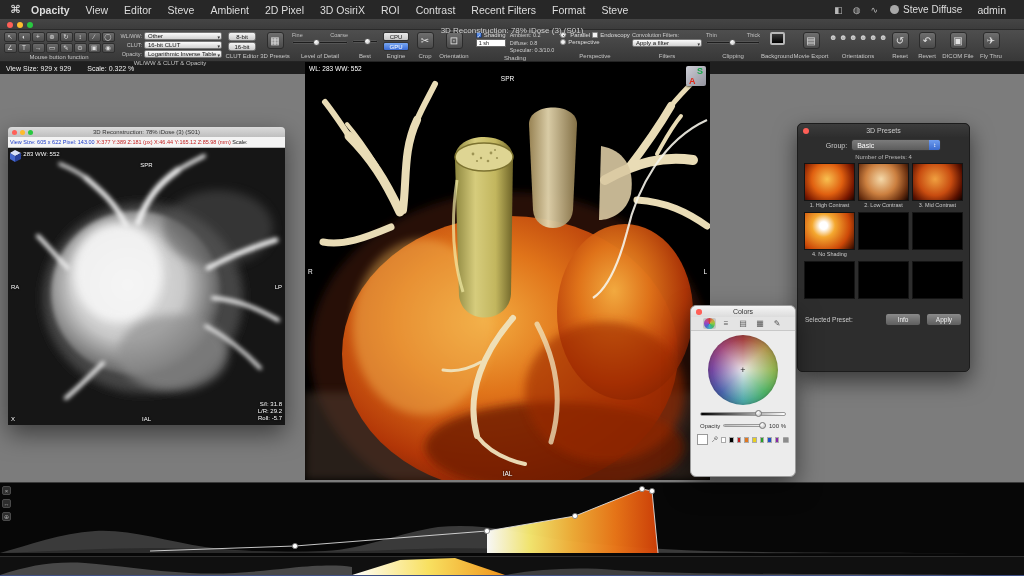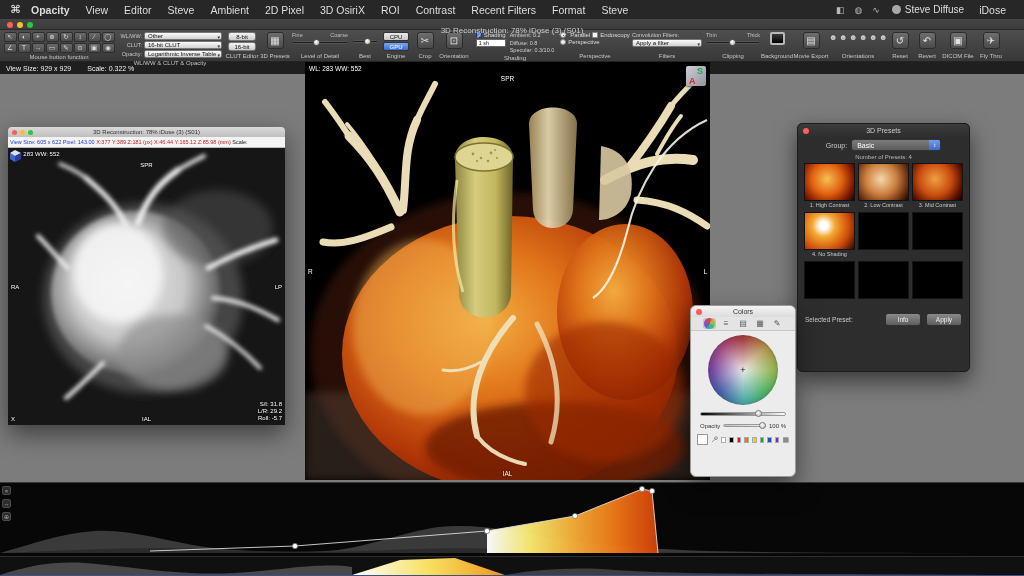--- a/index.html
+++ b/index.html
@@ -158,21 +158,21 @@
     <span class="mitem">Format</span>
     <span class="mitem">Steve</span>
     <span class="msp"></span>
     <span class="sicon">◧</span>
     <span class="sicon">◍</span>
     <span class="sicon">∿</span>
     <span class="ruser">
         <span class="uic"></span>
         <span>Steve Diffuse</span>
       </span>
-    <span class="mitem">iDose</span>
+    <span class="mitem">admin</span>
   </div>
 
   <div class="titlebar">
     <span class="tlights">
       <i class="tl-close"></i>
       <i class="tl-min"></i>
       <i class="tl-max"></i>
     </span>
     <span class="wtitle">3D Reconstruction: 78% iDose (3) (S01)</span>
   </div>

